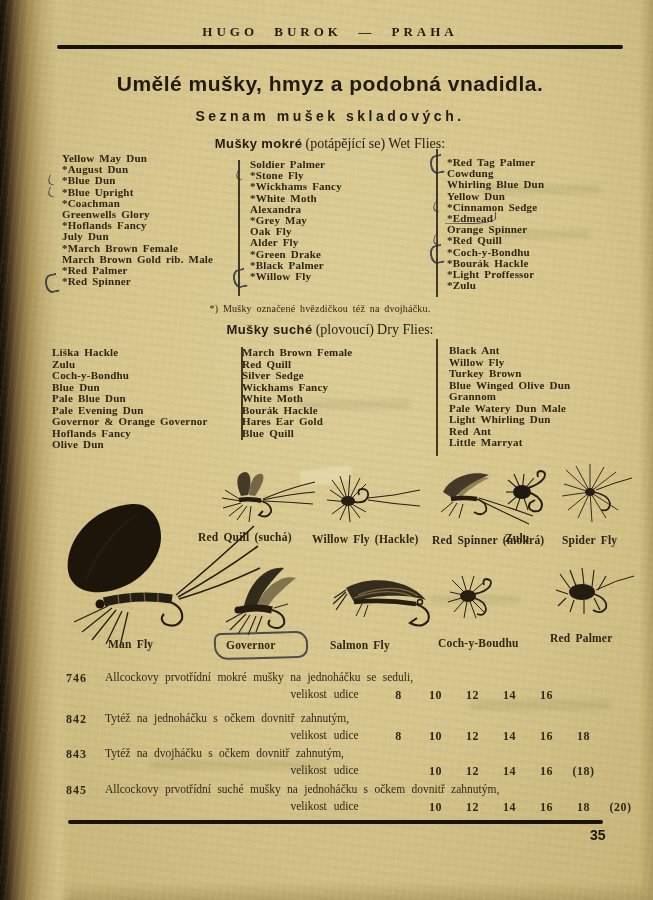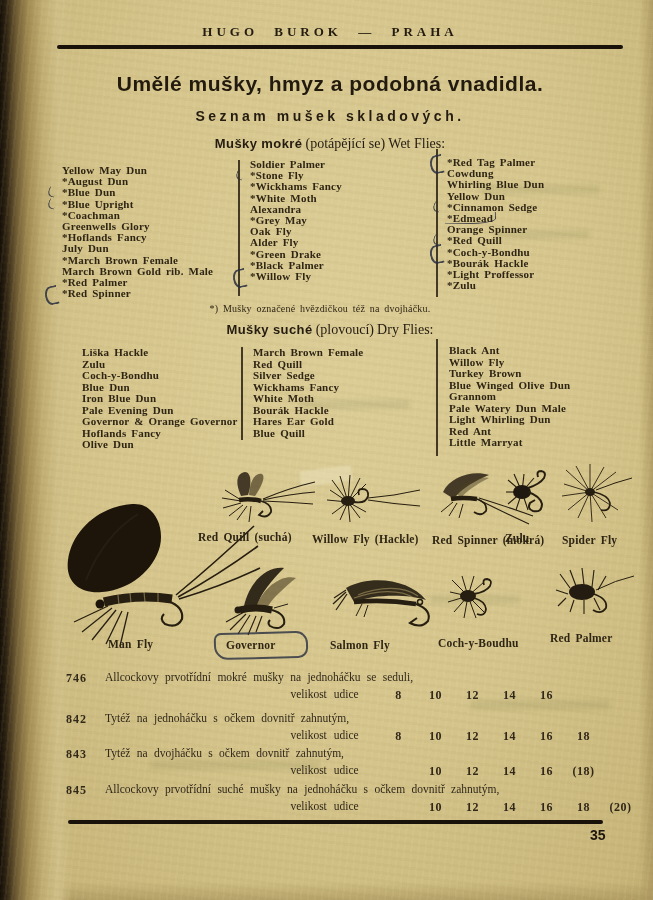--- a/index.html
+++ b/index.html
@@ -36,25 +36,25 @@
 
   .sec-head{position:absolute;left:0;width:660px;text-align:center;font-size:12.5px;color:#241c10}
   .sec-head .cz{font-family:"Liberation Sans","DejaVu Sans",sans-serif;font-weight:bold;font-size:13px;letter-spacing:.4px}
   .sec-head .paren,.sec-head .en{font-size:14px}
   #wet-head{top:136px}
   #dry-head{top:322px}
 
   .fly-col{position:absolute;font-size:11px;font-weight:bold;letter-spacing:.2px;
     word-spacing:2px;line-height:11.2px;white-space:nowrap;color:#2e2514}
   .fly-col .fly-item{position:relative}
-  #wet-col-1{left:62px;top:165px}
+  #wet-col-1{left:62px;top:153px}
   #wet-col-2{left:250px;top:159px}
   #wet-col-3{left:447px;top:157px}
-  #dry-col-1{left:82px;top:347px;line-height:11.5px}
-  #dry-col-2{left:253px;top:347px;line-height:11.5px}
+  #dry-col-1{left:52px;top:347px;line-height:11.5px}
+  #dry-col-2{left:242px;top:347px;line-height:11.5px}
   #dry-col-3{left:449px;top:345px;line-height:11.5px}
 
   .vrule{position:absolute;width:2px;background:rgba(40,32,18,.85)}
   #wet-div-1{left:238px;top:160px;height:136px}
   #wet-div-2{left:436px;top:149px;height:148px}
   #dry-div-1{left:241px;top:347px;height:93px}
   #dry-div-2{left:436px;top:339px;height:117px}
 
   .footnote{position:absolute;left:0;top:303px;width:640px;text-align:center;
     font-size:10px;letter-spacing:.2px;word-spacing:2px;color:#2e2514}
@@ -163,21 +163,21 @@
 <div class="sec-head" id="dry-head">
   <span class="cz">Mušky suché</span>
   <span class="paren">(plovoucí)</span>
   <span class="en">Dry Flies:</span>
 </div>
 <div class="fly-col" id="dry-col-1">
     <div class="fly-item">Liška Hackle</div>
     <div class="fly-item">Zulu</div>
     <div class="fly-item">Coch-y-Bondhu</div>
     <div class="fly-item">Blue Dun</div>
-    <div class="fly-item">Iron Blue Dun</div>
+    <div class="fly-item">Pale Blue Dun</div>
     <div class="fly-item">Pale Evening Dun</div>
     <div class="fly-item">Governor &amp; Orange Governor</div>
     <div class="fly-item">Hoflands Fancy</div>
     <div class="fly-item">Olive Dun</div>
   </div>
 <div class="vrule" id="dry-div-1"></div>
 <div class="fly-col" id="dry-col-2">
     <div class="fly-item">March Brown Female</div>
     <div class="fly-item">Red Quill</div>
     <div class="fly-item">Silver Sedge</div>

